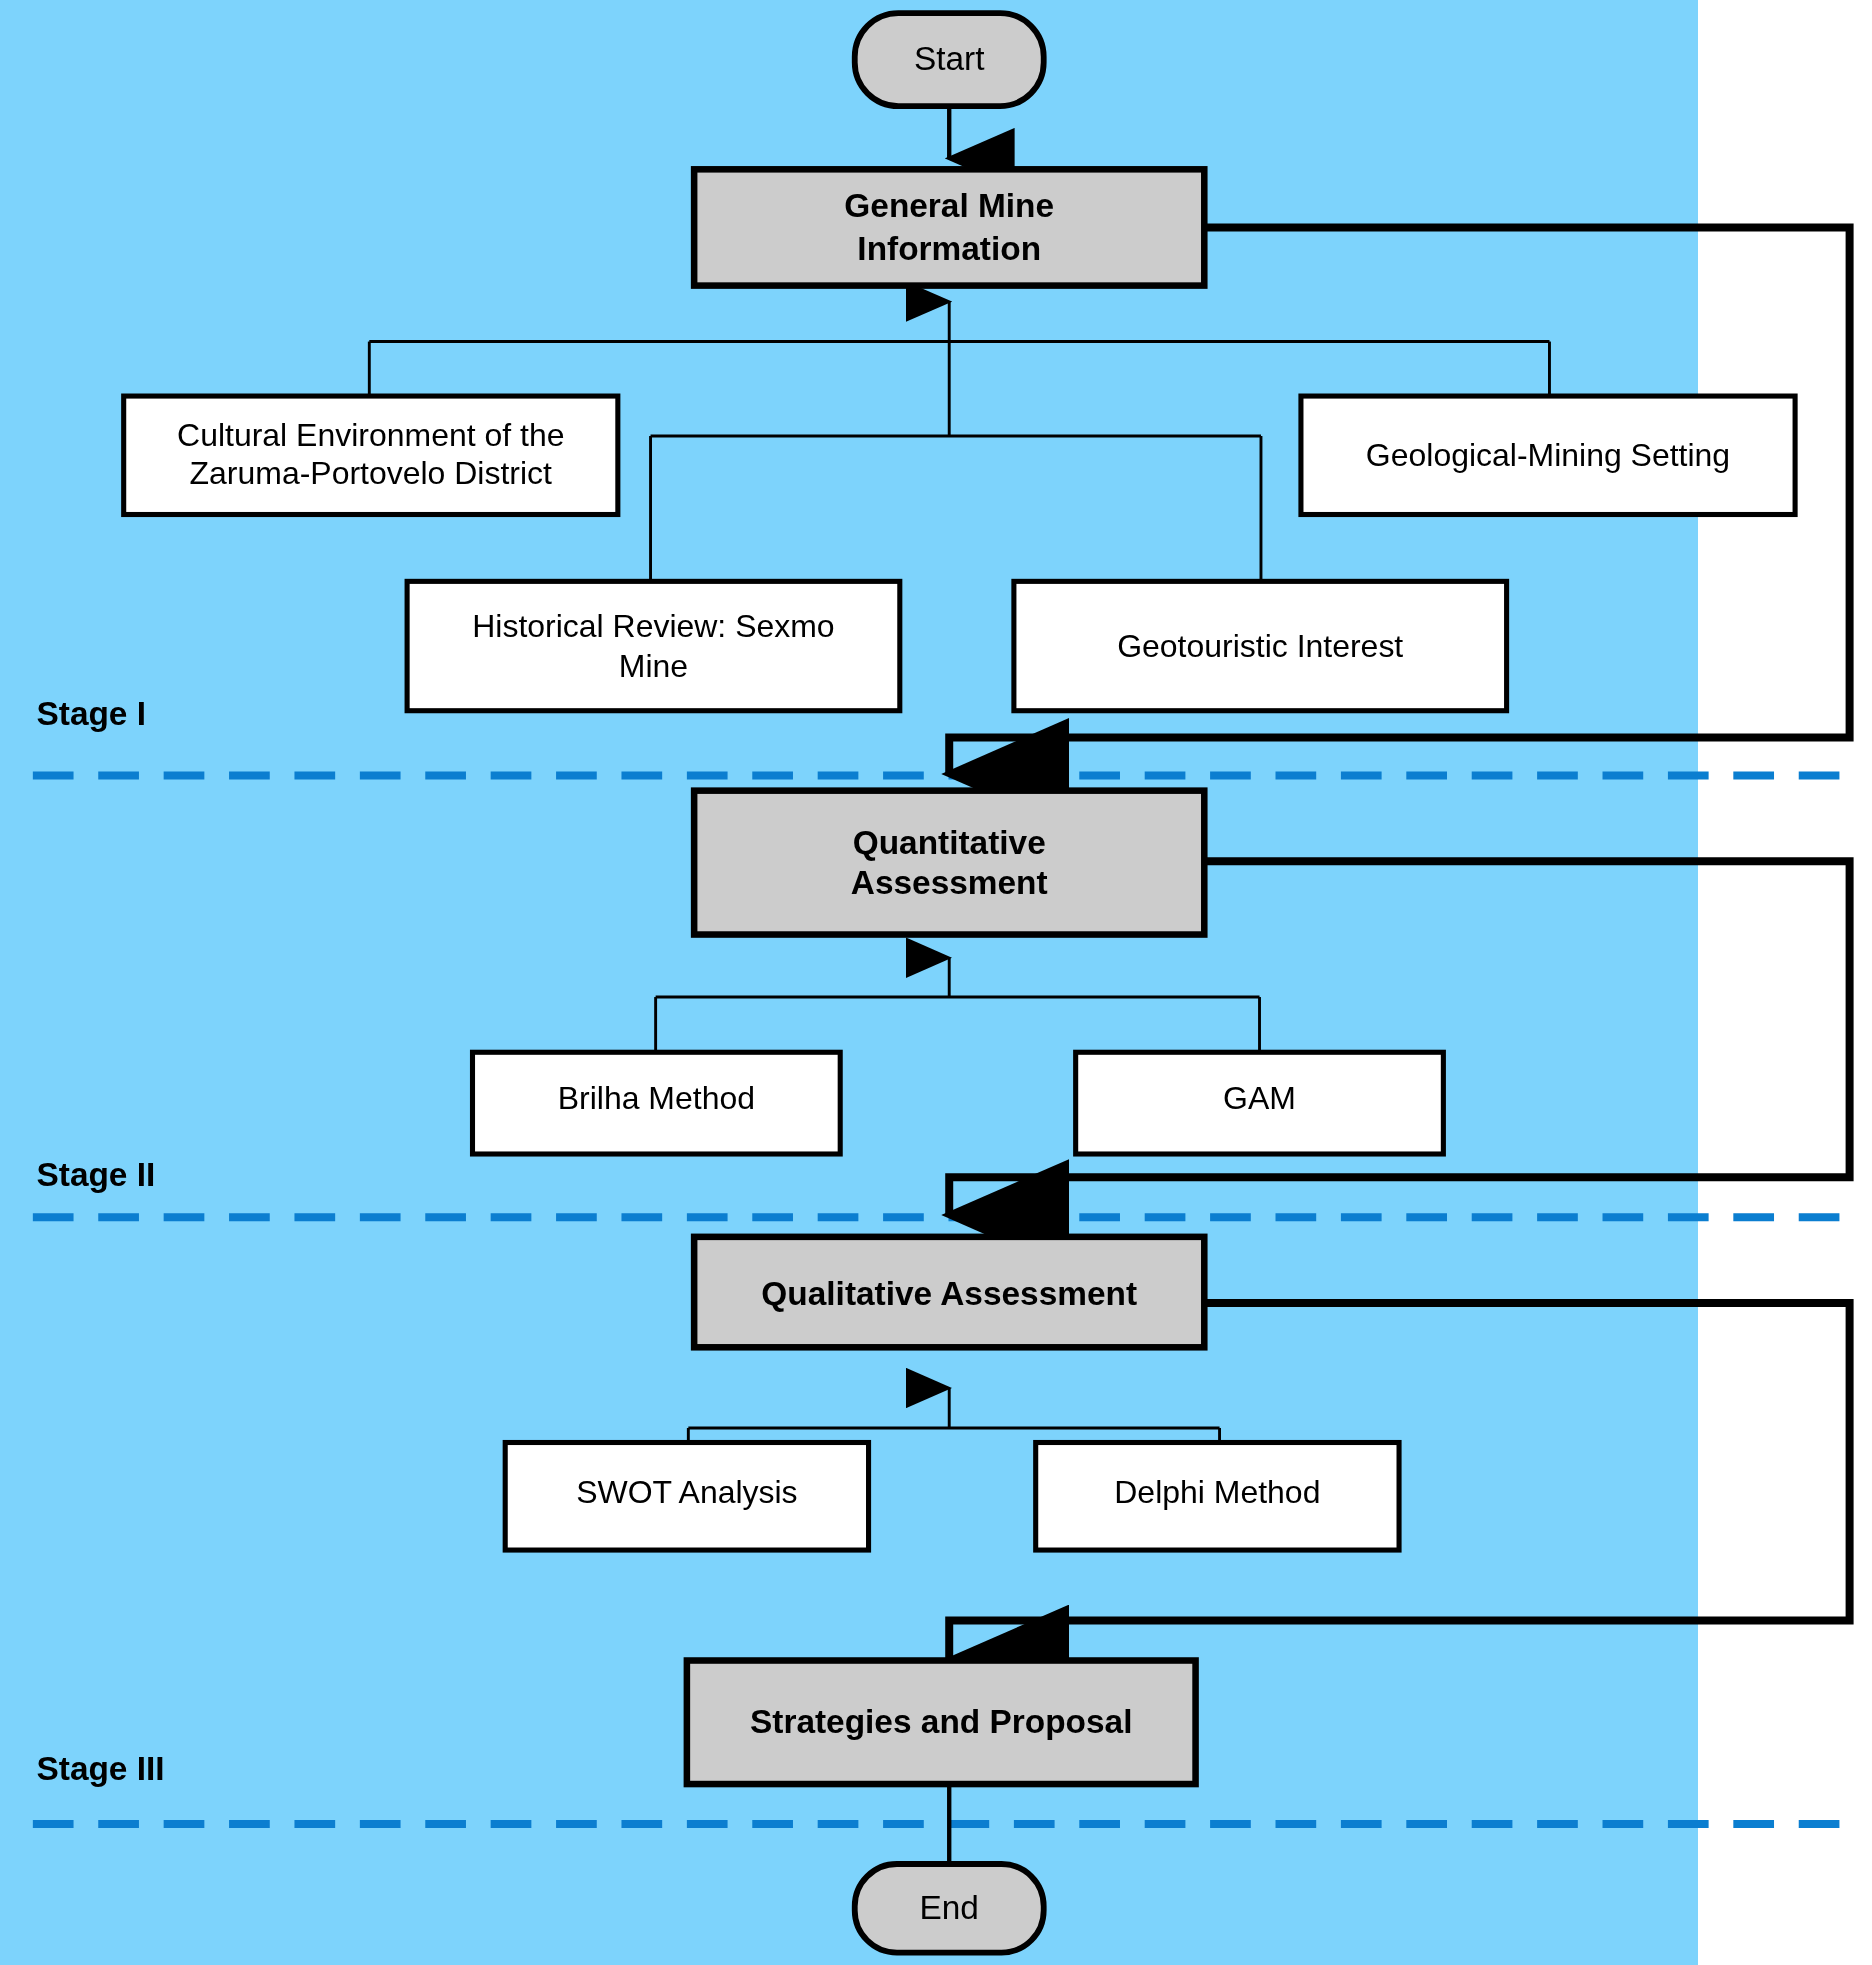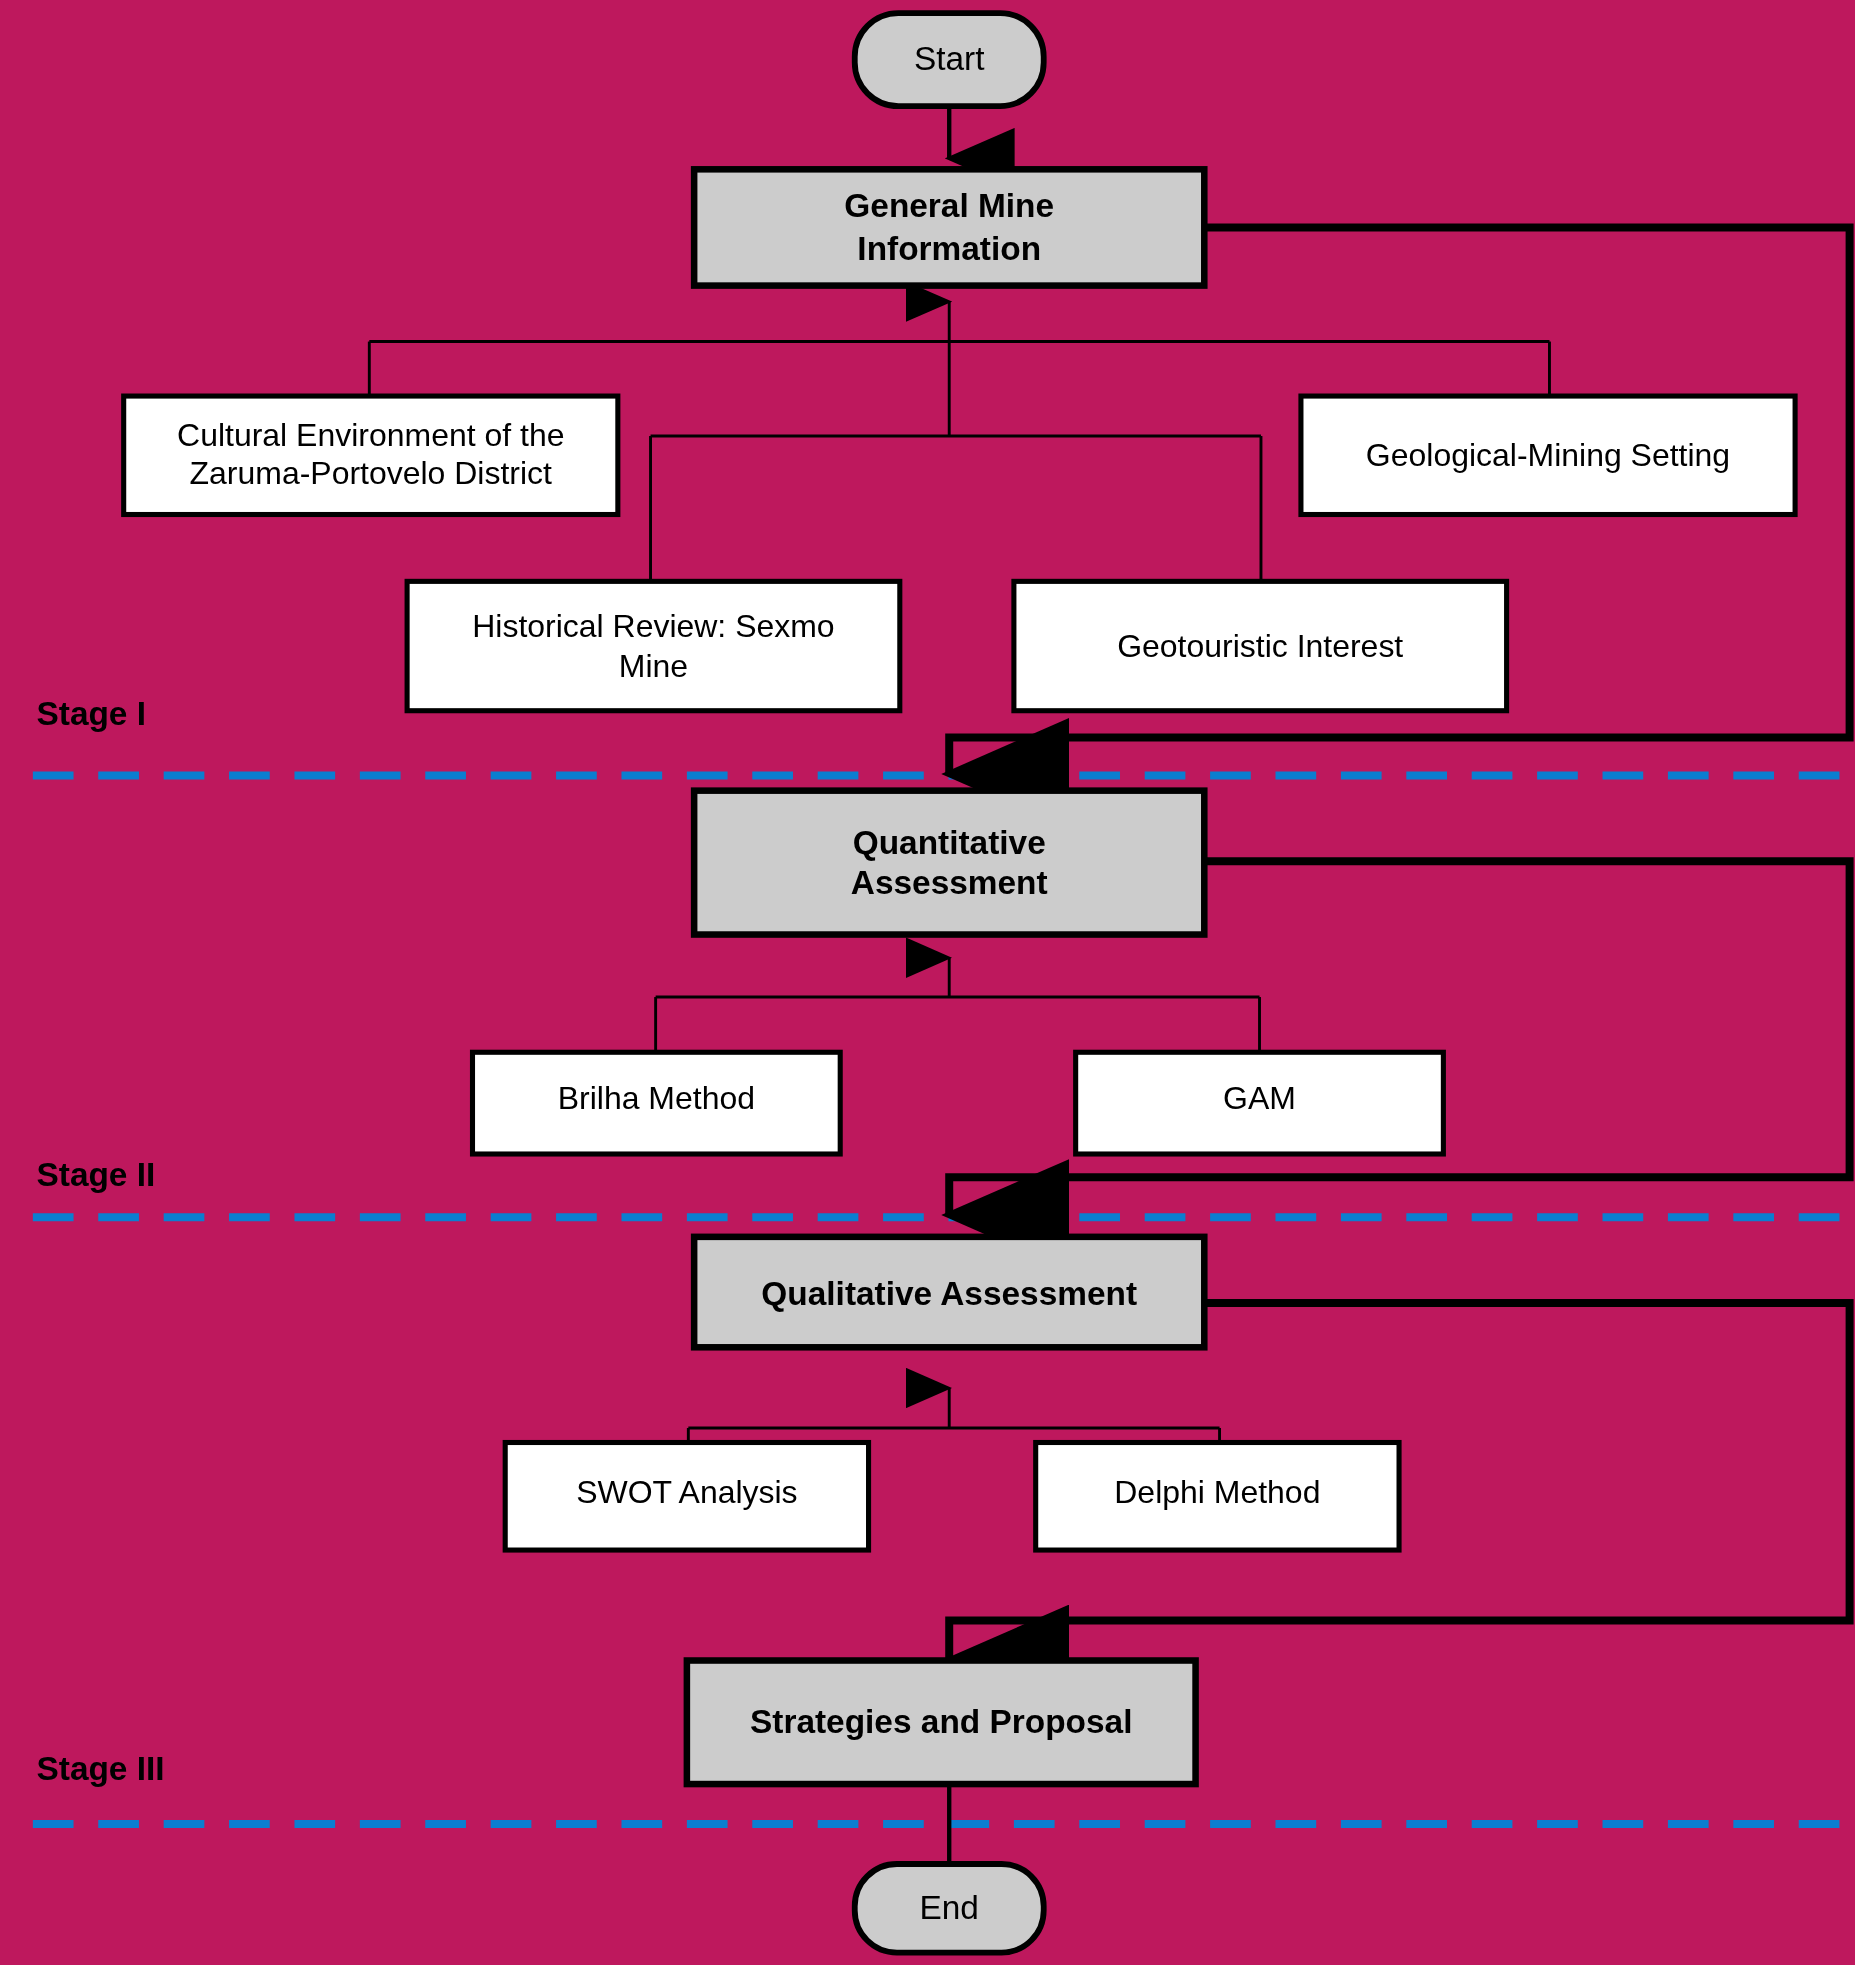--- a/index.html
+++ b/index.html
@@ -2,23 +2,23 @@
 <html style="font-size:11.6px"><head>
 <meta charset="utf-8">
 <style>
   html, body {
     margin: 0;
     padding: 0;
     background: #ffffff;
   }
   #root {
     position: relative;
-    width: 1855px;
+    width: 1698px;
     height: 1965px;
-    background: #be185d;
+    background: #7dd3fc;
     font-family: "Liberation Sans", sans-serif;
   }
   svg.canvas {
     position: absolute;
     top: 0; left: 0;
     width: 1873px;
     height: 1965px;
   }
   .node-text {
     font-family: "Liberation Sans", sans-serif;

